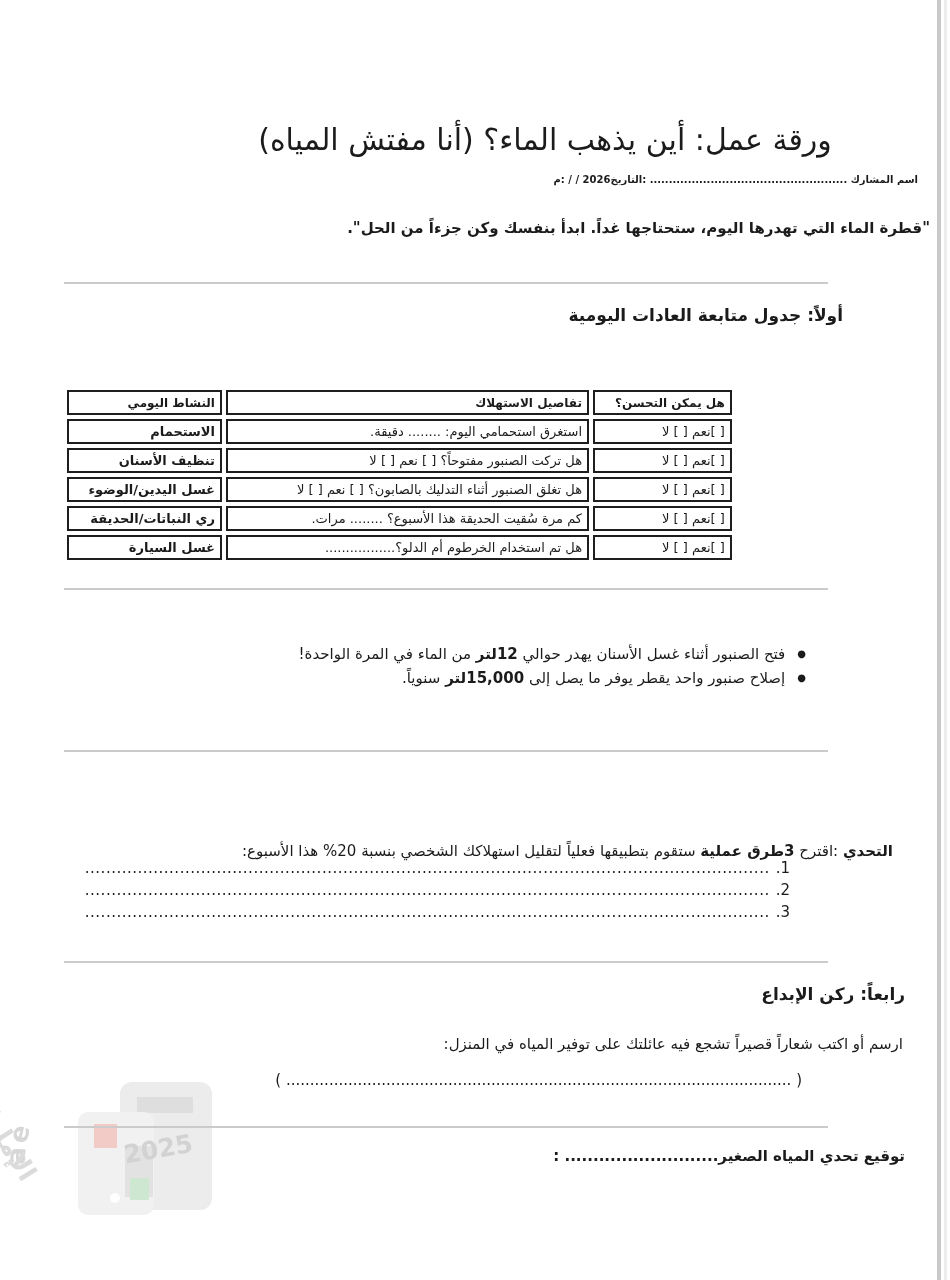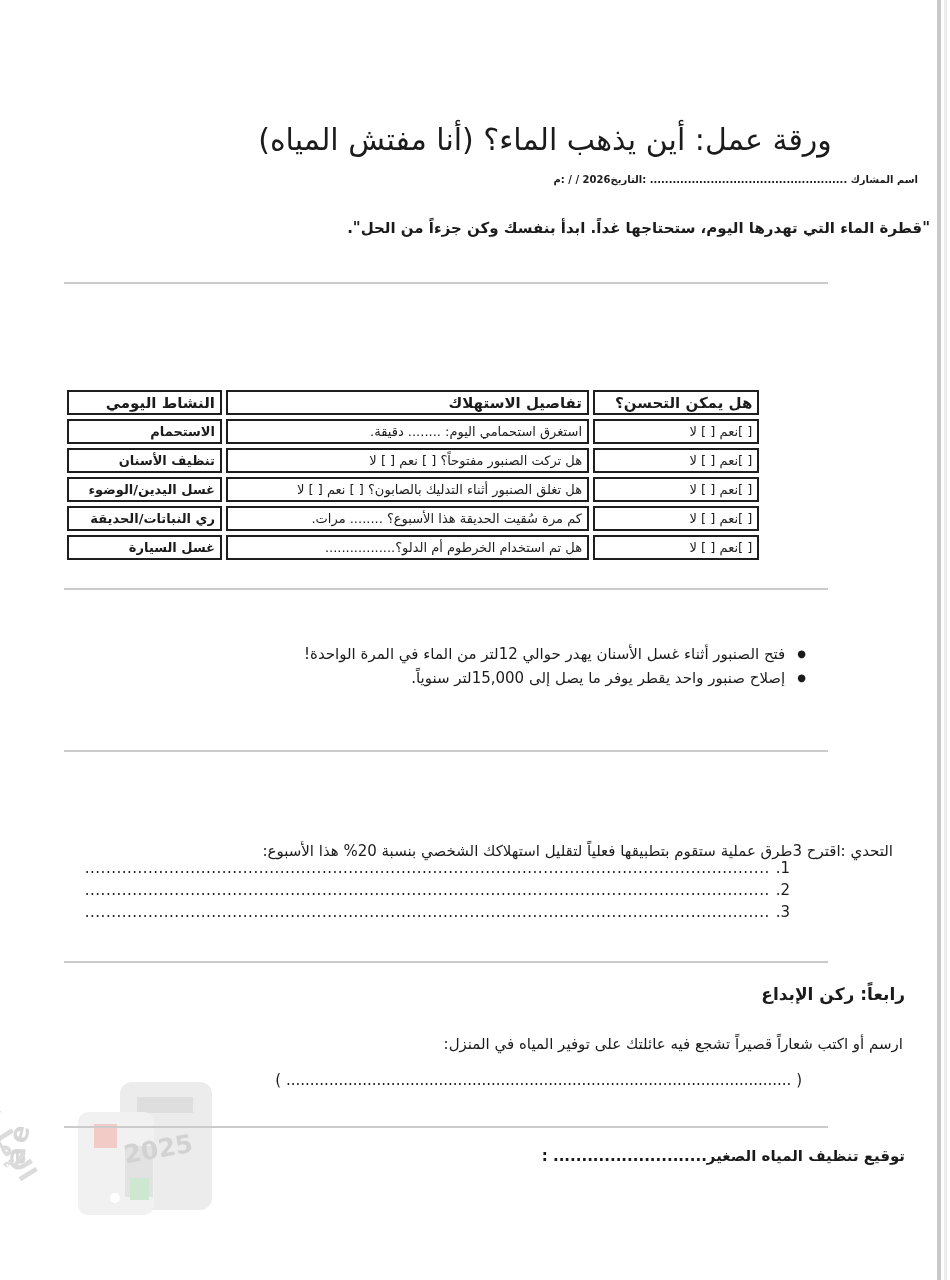--- a/index.html
+++ b/index.html
@@ -25,26 +25,26 @@
 
   .intro{position:absolute;top:338px;right:150px;font-size:15px;white-space:nowrap;}
 
   .tblwrap{position:absolute;top:386px;left:63px;}
   table.habits{border-collapse:separate;border-spacing:4px;table-layout:fixed;direction:rtl;}
   table.habits td{border:2px solid #1e1e1e;height:21px;padding:0 5px;font-size:13px;
       white-space:nowrap;overflow:hidden;text-align:right;vertical-align:middle;}
   td.c-improve{width:101px;}
   td.c-details{width:334px;}
   td.c-activity{width:126px;font-weight:bold;font-size:13.5px;}
-  tr.hd td{font-weight:bold;font-size:15px;padding-left:20px;}
+  tr.hd td{font-weight:bold;font-size:12px;padding-left:20px;}
 
   .facts{position:absolute;top:642px;right:144px;margin:0;padding:0;list-style:none;
          font-size:15px;line-height:23px;text-align:right;white-space:nowrap;}
   .facts .blt{font-size:10px;margin-left:12px;vertical-align:2px;}
-  b{font-weight:normal;}
+  b{font-weight:bold;}
 
   .challenge{position:absolute;top:827px;right:57px;font-size:15px;white-space:nowrap;}
   .answers{position:absolute;top:857px;right:160px;font-size:15px;line-height:22px;
            text-align:right;white-space:nowrap;}
   .answers .num{margin-left:6px;}
   .answers .dots{letter-spacing:0.5px;}
 
   .creativity{position:absolute;top:1020px;right:47px;font-size:15px;font-weight:normal;white-space:nowrap;}
   .slogan{position:absolute;top:1071px;right:148px;font-size:15px;white-space:nowrap;}
   .signature{position:absolute;top:1147px;right:45px;font-size:15px;font-weight:bold;white-space:nowrap;}
@@ -80,20 +80,21 @@
     <text x="192" y="160" font-family="DejaVu Sans, sans-serif" font-size="25" font-weight="bold" fill="#d2d2d2" transform="rotate(-10 230 152)">2025</text>
     <text x="95" y="283" font-family="DejaVu Sans, sans-serif" font-size="26" font-weight="bold" fill="#dbdbdb" transform="rotate(-28 160 270)">موقع المناهج</text>
     <text x="10" y="230" font-family="DejaVu Sans, sans-serif" font-size="26" font-weight="bold" fill="#dbdbdb" transform="rotate(58 45 225)">الإماراتية</text>
   </svg>
 
   <h1 class="title">ورقة عمل: أين يذهب الماء؟ (أنا مفتش المياه)</h1>
   <div class="name-line">اسم المشارك .................................................... :التاريخ2026 / / :م</div>
   <div class="quote">"قطرة الماء التي تهدرها اليوم، ستحتاجها غداً. ابدأ بنفسك وكن جزءاً من الحل".</div>
 
   <div class="divider d1"></div>
+  <h2 class="sec-h h1">أولاً: جدول متابعة العادات اليومية</h2>
 
   <div class="tblwrap">
     <table class="habits">
       <tbody>
         <tr class="hd">
           <td class="c-improve">هل يمكن التحسن؟</td>
           <td class="c-details">تفاصيل الاستهلاك</td>
           <td class="c-activity">النشاط اليومي</td>
         </tr>
       <tr>
@@ -138,15 +139,15 @@
       <div><span class="num">2.</span><span class="dots">..................................................................................................................................</span></div>
       <div><span class="num">3.</span><span class="dots">..................................................................................................................................</span></div>
     </div>
 
   <div class="divider d4"></div>
   <h2 class="sec-h h4">رابعاً: ركن الإبداع</h2>
   <p class="creativity">ارسم أو اكتب شعاراً قصيراً تشجع فيه عائلتك على توفير المياه في المنزل:</p>
   <div class="slogan">( .......................................................................................................... )</div>
 
   <div class="divider d5"></div>
-  <div class="signature">توقيع تنظيف المياه الصغير........................... :</div>
+  <div class="signature">توقيع تحدي المياه الصغير........................... :</div>
 
 </div>
 
 </body></html>

